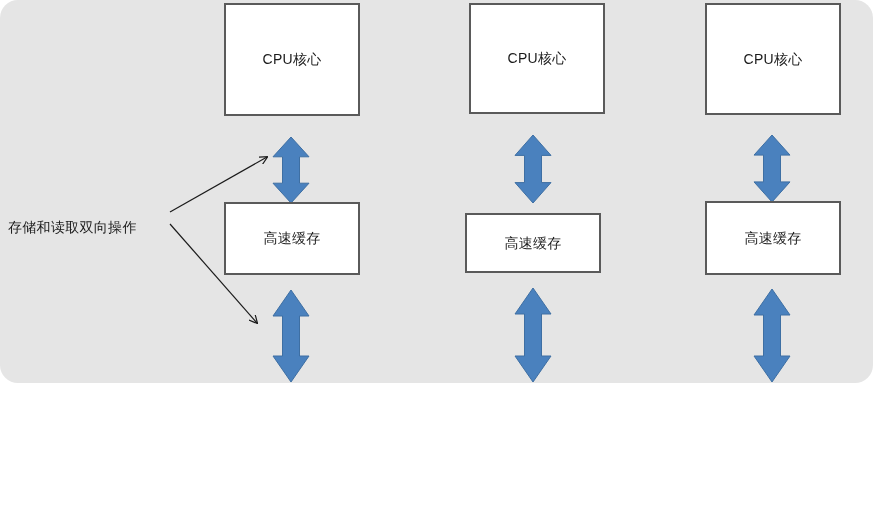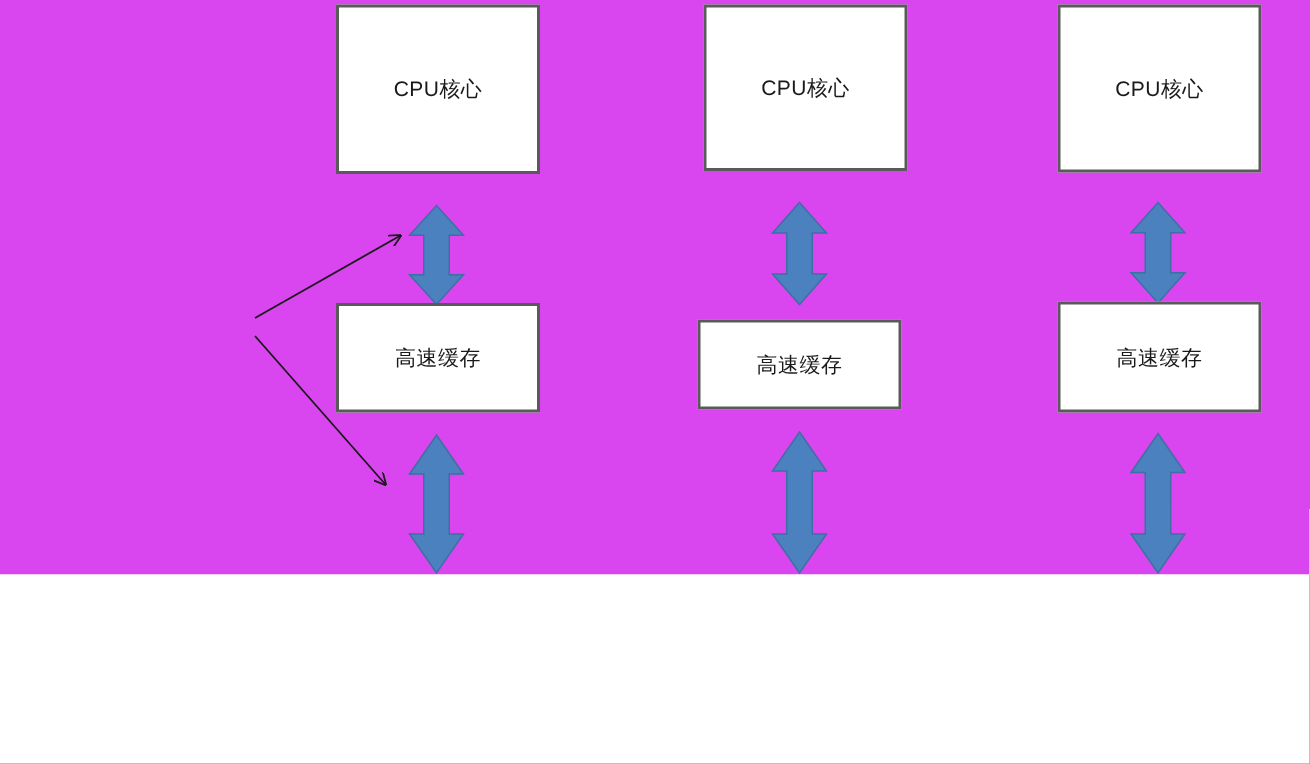--- a/index.html
+++ b/index.html
@@ -7,22 +7,23 @@
     padding: 0;
     background: #ffffff;
   }
   body {
     font-family: "Liberation Sans", "DejaVu Sans", sans-serif;
   }
   #canvas {
     position: relative;
     width: 873px;
     height: 383px;
-    background: #d946ef;
+    background: #e5e5e5;
     overflow: hidden;
+    border-radius: 18px;
   }
   .box {
     position: absolute;
     box-sizing: border-box;
     border: 2px solid #5a5a5a;
     background: #ffffff;
     display: flex;
     align-items: center;
     justify-content: center;
     color: #1a1a1a;
@@ -101,14 +102,17 @@
       <marker id="thin-arrowhead" viewBox="0 0 10 10" refX="9" refY="5" markerWidth="7" markerHeight="7" orient="auto-start-reverse">
         <path d="M 0 0 L 10 5 L 0 10" fill="none" stroke="#1A1A1A" stroke-width="1.4"></path>
       </marker>
     </defs>
     <g id="connectors-group">
         <line x1="170" y1="212" x2="267" y2="157" stroke="#1A1A1A" stroke-width="1.2" marker-end="url(#thin-arrowhead)"></line>
         <line x1="170" y1="224" x2="257" y2="323" stroke="#1A1A1A" stroke-width="1.2" marker-end="url(#thin-arrowhead)"></line>
       </g>
   </svg>
 
+  <div class="side-label" style="left:8px; top:219px;">
+    <span>存储和读取双向操作</span>
+  </div>
 
 </div>
 
 </body></html>

